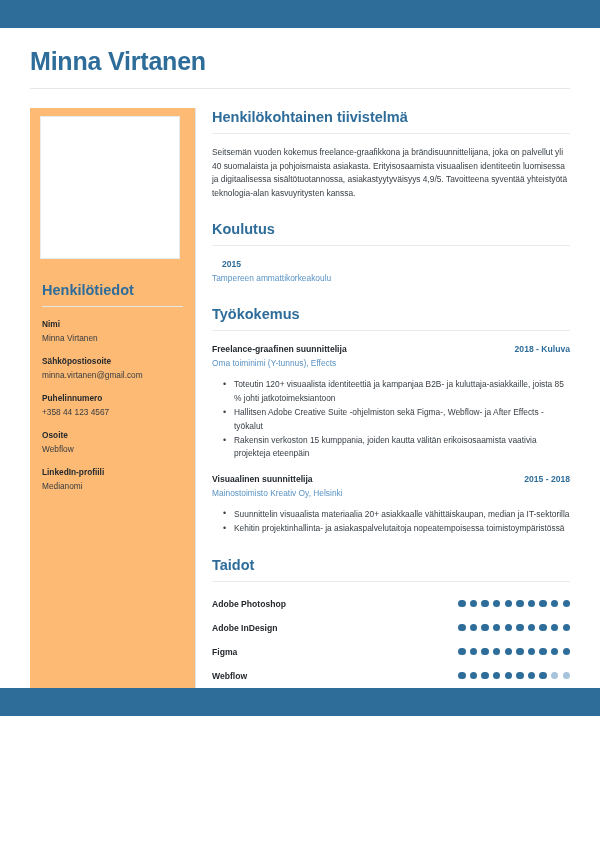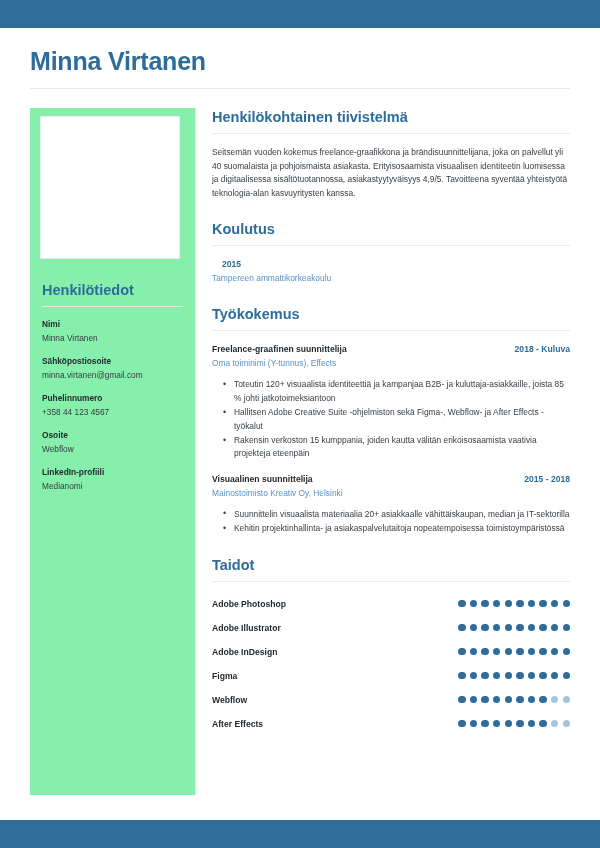--- a/index.html
+++ b/index.html
@@ -8,21 +8,21 @@
     width: 600px;
     height: 848px;
     background: #ffffff;
     font-family: "Liberation Sans", sans-serif;
     -webkit-font-smoothing: antialiased;
   }
 
   .page {
     position: relative;
     width: 600px;
-    height: 848px;
+    height: 716px;
     background: #ffffff;
     overflow: hidden;
   }
 
   
   .band-top {
     position: absolute;
     top: 0; left: 0;
     width: 600px;
     height: 28px;
@@ -62,21 +62,21 @@
     top: 108px; left: 0;
     width: 600px;
     height: 690px;
   }
 
   .sidebar {
     position: absolute;
     top: 0; left: 30px;
     width: 166px;
     height: 687px;
-    background: #86efac;
+    background: #fdba74;
     border-right: 1px solid #E4E7EA;
   }
 
   .photo-box {
     margin: 8px 10px 0 10px;
     width: 140px;
     height: 143px;
     background: #ffffff;
     border: 1px solid #E9ECEF;
   }
@@ -335,35 +335,20 @@
                 <span class="dot"></span>
                 <span class="dot"></span>
                 <span class="dot"></span>
                 <span class="dot"></span>
                 <span class="dot"></span>
                 <span class="dot"></span>
                 <span class="dot"></span>
               </div>
             </div>
             <div class="skill-row">
-              <div class="skill-name">Adobe Illustrator</div>
-              <div class="skill-dots">
-                <span class="dot"></span>
-                <span class="dot"></span>
-                <span class="dot"></span>
-                <span class="dot"></span>
-                <span class="dot"></span>
-                <span class="dot"></span>
-                <span class="dot"></span>
-                <span class="dot"></span>
-                <span class="dot"></span>
-                <span class="dot"></span>
-              </div>
-            </div>
-            <div class="skill-row">
               <div class="skill-name">Adobe InDesign</div>
               <div class="skill-dots">
                 <span class="dot"></span>
                 <span class="dot"></span>
                 <span class="dot"></span>
                 <span class="dot"></span>
                 <span class="dot"></span>
                 <span class="dot"></span>
                 <span class="dot"></span>
                 <span class="dot"></span>

